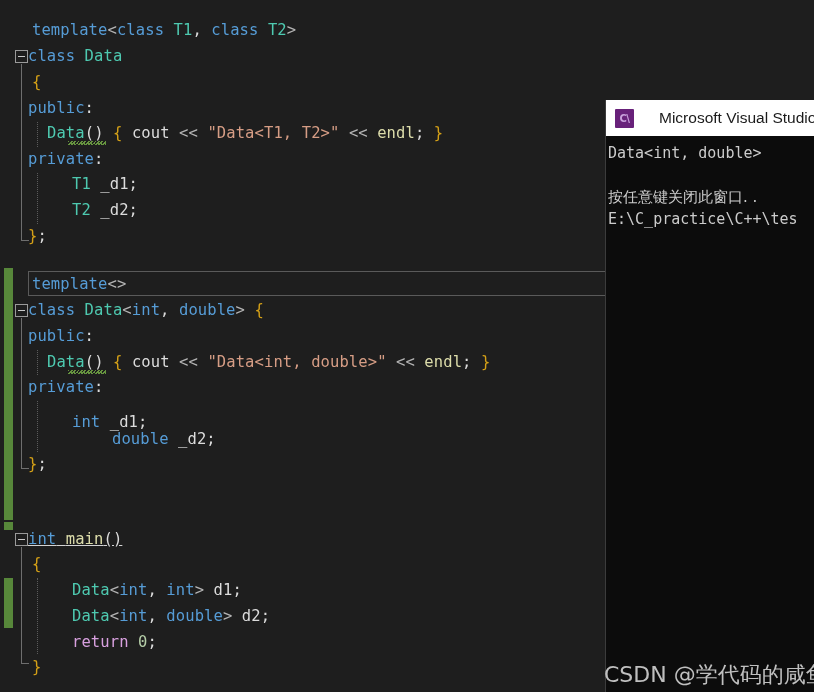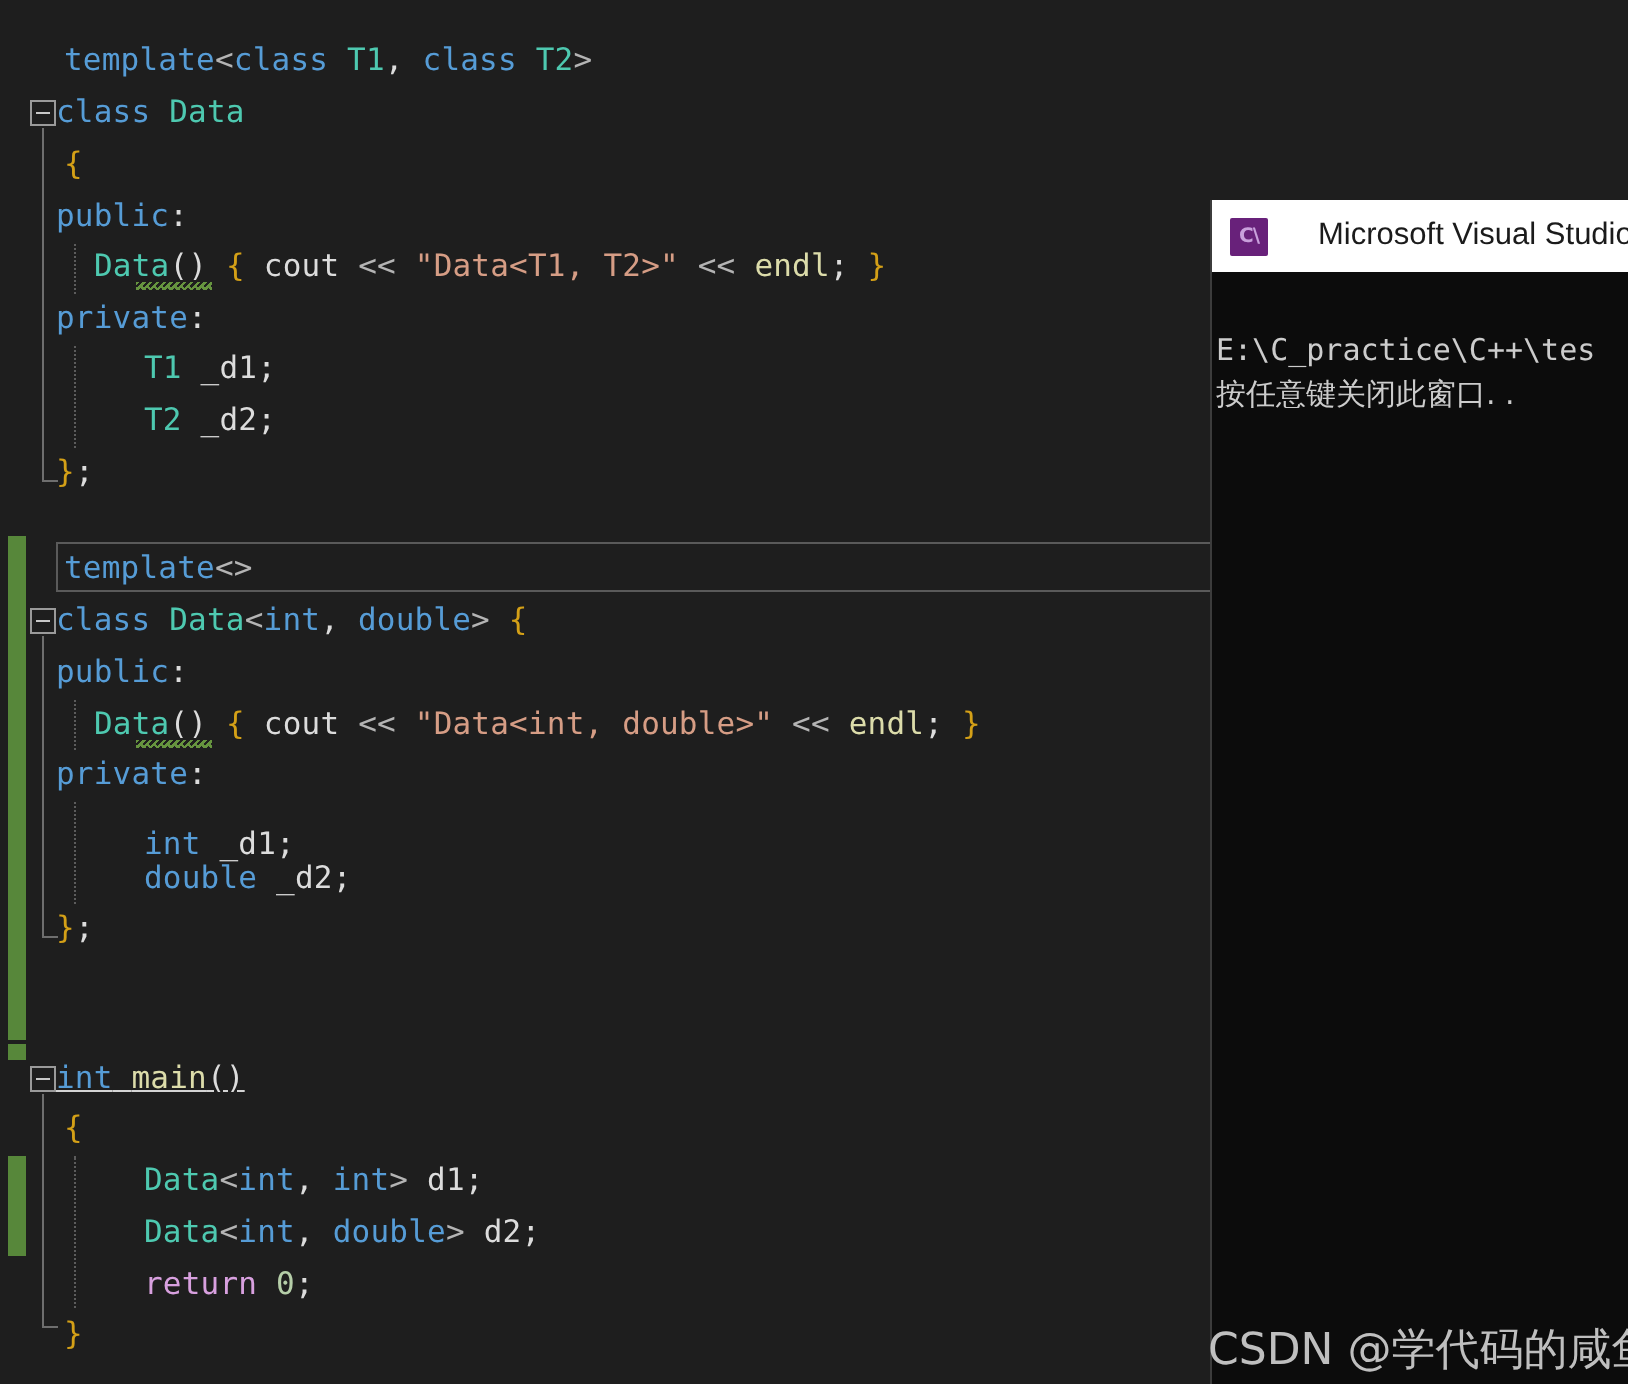--- a/index.html
+++ b/index.html
@@ -258,21 +258,21 @@
   <div class="line" style="top:350px;">
     <span class="code-text" style="left:47px;"><span class="typ">Data</span><span class="pun">() </span><span class="brc">{</span><span class="pln"> </span><span class="pln">cout</span><span class="pln"> </span><span class="op">&lt;&lt;</span><span class="pln"> </span><span class="str">"Data&lt;int, double&gt;"</span><span class="pln"> </span><span class="op">&lt;&lt;</span><span class="pln"> </span><span class="fn">endl</span><span class="pun">; </span><span class="brc">}</span></span>
   </div>
   <div class="squiggle" style="left:68px; top:370px; width:38px;"></div>
   <div class="line" style="top:375px;">
     <span class="code-text" style="left:28px;"><span class="kw">private</span><span class="pun">:</span></span>
   </div>
   <div class="line" style="top:410px;padding-left:41px;">
     <span class="code-text" style="left:72px;"><span class="kw">int</span><span class="pln"> _d1</span><span class="pun">;</span></span>
   </div>
-  <div class="line" style="top:427px;">
+  <div class="line" style="top:427px;margin-left:40px;">
     <span class="code-text" style="left:72px;"><span class="kw">double</span><span class="pln"> _d2</span><span class="pun">;</span></span>
   </div>
   <div class="line" style="top:452px;">
     <span class="code-text" style="left:28px;"><span class="brc">}</span><span class="pun">;</span></span>
   </div>
 
   <div class="line" style="top:527px;">
     <span class="code-text" style="left:28px;text-decoration:underline;"><span class="kw">int</span><span class="pln"> </span><span class="fn">main</span><span class="pun">()</span></span>
   </div>
   <div class="line" style="top:552px;">
@@ -292,19 +292,20 @@
   </div>
 
 </div>
 
 <div id="console-window">
   <div id="console-titlebar">
     <span id="console-icon">C\</span>
     <span id="console-title">Microsoft Visual Studio</span>
   </div>
   <div id="console-body">
+    <div class="console-line">Data&lt;int, double&gt;</div>
     <div class="console-line">&nbsp;</div>
+    <div class="console-line cjk">按任意键关闭此窗口. .</div>
     <div class="console-line">E:\C_practice\C++\tes</div>
-    <div class="console-line cjk">按任意键关闭此窗口. .</div>
   </div>
 </div>
 
 <div id="watermark">CSDN @学代码的咸鱼</div>
 
 </body></html>

